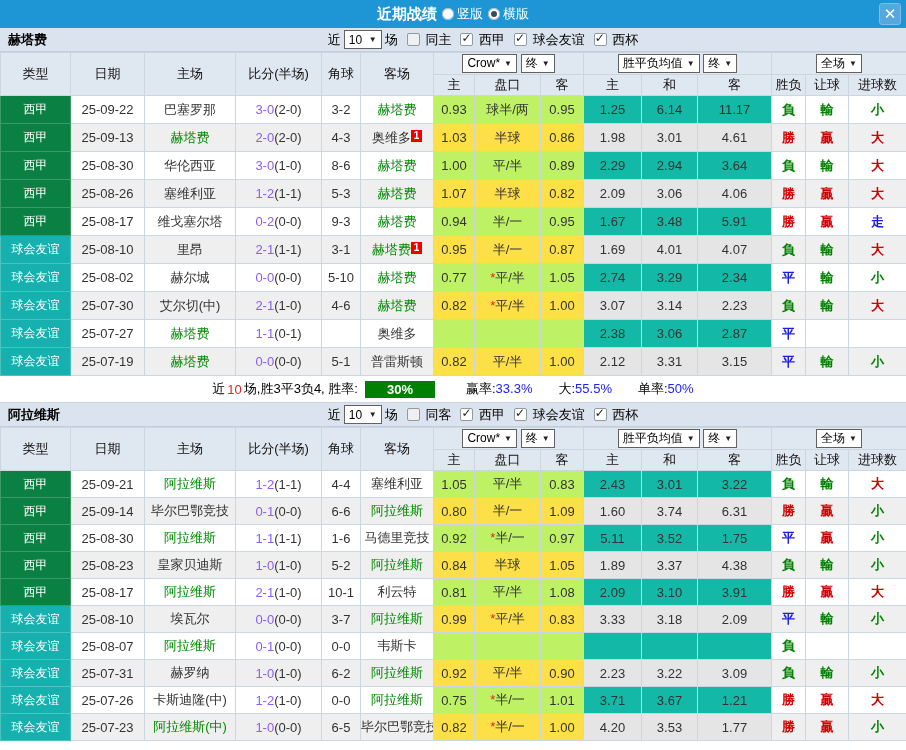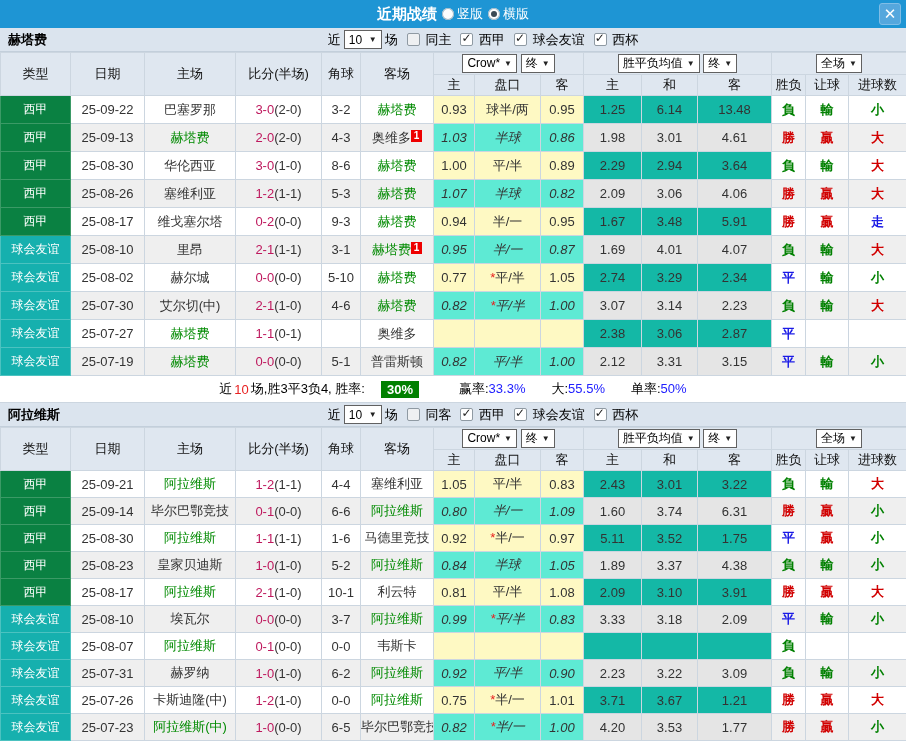--- a/index.html
+++ b/index.html
@@ -63,47 +63,47 @@
     border:1px solid #ccd6e0; text-align:center; padding:0;
     overflow:hidden; white-space:nowrap; font-weight:normal;
   }
   thead th { background:#dfe7f0; font-size:13px; color:#111; }
   thead tr.hrow-a th { height:22px; }
   thead tr.hrow-b th { height:21px; }
   tbody td { font-size:13px; background:#fff; }
   .t1 tbody tr { height:28px; }
   .t2 tbody tr { height:27px; }
   tr.alt td.plain  { background:#efefef; }
-  td.cream { background:#fef9c3; }
-  tr.alt td.cream { background:#5eead4;font-style:italic; }
+  td.cream { background:#bef264; }
+  tr.alt td.cream { background:#fde047; }
   td.lblue { background:#14b8a6; }
   tr.alt td.lblue { background:#e5e5e5;margin-top:39px; }
   td.type { color:#fff; font-size:12px; }
   td.type.liga { background:#0a8142; border-color:#3b9a66; }
   td.type.friendly { background:#16b0ae; border-color:#4cc2c0; }
   .team-green { color:#008a00; }
-  .ft { color:#be185d; }
+  .ft { color:#8b5cf6; }
   .ht { color:#333; }
   .star { color:#e82020; }
   .badge {
     display:inline-block; background:#ee0000; color:#fff; font-size:10px; font-weight:bold;
     width:11px; height:12px; line-height:12px; vertical-align:3px; text-align:center;
   }
   td.res { font-weight:bold; }
   .red   { color:#d10000; }
   .green { color:#008000; }
   .blue  { color:#1a1ae6; }
   
   .summary {
     height:27px; display:flex; align-items:center; justify-content:center;
     font-size:13px; color:#000; border-bottom:1px solid #ccd6e0; background:#fff;
     gap:2px;
   }
   .summary .num-red { color:#e82020; }
-  .summary .rate-badge { background:#008000; color:#fff; padding:1px 6px; margin:0 14px; font-weight:bold; }
+  .summary .rate-badge { background:#008000; color:#fff; padding:1px 22px; margin:0 5px; font-weight:bold; }
   .summary .stat { margin-left:24px; }
   .summary .stat .v { color:#2020ff; }
 </style>
 </head>
 <body>
 
 <div class="titlebar">
   <div class="title-group">
     <span class="title">近期战绩</span>
     <span class="radio-label">
@@ -219,21 +219,21 @@
         <td class="plain">25-09-22</td>
         <td class="plain"><span class="">巴塞罗那</span></td>
         <td class="plain"><span class="ft">3-0</span><span class="ht">(2-0)</span></td>
         <td class="plain">3-2</td>
         <td class="plain"><span class="team-green">赫塔费</span></td>
         <td class="cream">0.93</td>
         <td class="cream">球半/两</td>
         <td class="cream">0.95</td>
         <td class="lblue">1.25</td>
         <td class="lblue">6.14</td>
-        <td class="lblue">13.48</td>
+        <td class="lblue">11.17</td>
         <td class="plain res green">負</td>
         <td class="plain res green">輸</td>
         <td class="plain res green">小</td>
       </tr>
       <tr class="alt">
         <td class="type liga">西甲</td>
         <td class="plain">25-09-13</td>
         <td class="plain"><span class="team-green">赫塔费</span></td>
         <td class="plain"><span class="ft">2-0</span><span class="ht">(2-0)</span></td>
         <td class="plain">4-3</td>

